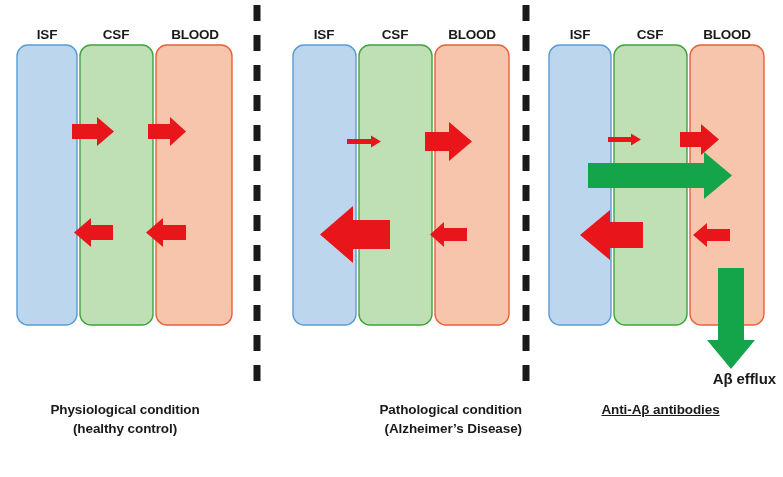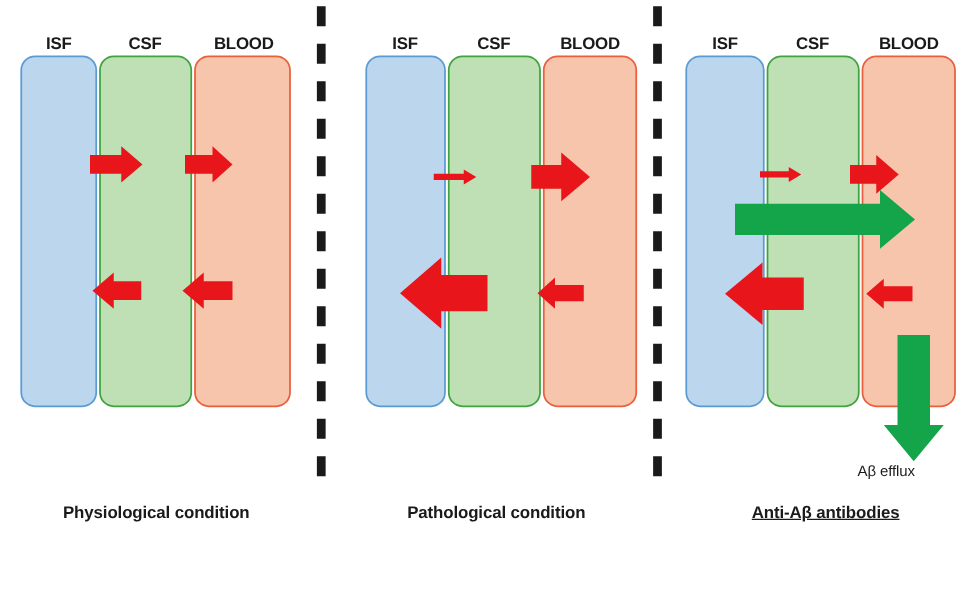--- a/index.html
+++ b/index.html
@@ -39,24 +39,24 @@
     position: absolute;
     text-align: center;
     font-family: "Liberation Sans", sans-serif;
     font-weight: bold;
     font-size: 13.5px;
     color: #1a1a1a;
     letter-spacing: -0.2px;
   }
   .efflux-label {
     position: absolute;
-    text-align: left;
+    text-align: right;
     font-family: "Liberation Sans", sans-serif;
-    font-weight: normal;
-    font-size: 12px;
+    font-weight: bold;
+    font-size: 15px;
     color: #1a1a1a;
     letter-spacing: -0.1px;
   }
 </style>
 </head>
 <body>
 
 <div id="figure">
 
   <svg width="783" height="477" viewBox="0 0 783 477" xmlns="http://www.w3.org/2000/svg">
@@ -119,23 +119,25 @@
   <div class="col-label" style="left:434px; top:27px; width:76px;">BLOOD</div>
 
   <div class="col-label" style="left:546px; top:27px; width:68px;">ISF</div>
   <div class="col-label" style="left:616px; top:27px; width:68px;">CSF</div>
   <div class="col-label" style="left:689px; top:27px; width:76px;">BLOOD</div>
 
   <div class="efflux-label" style="left:686px; top:370px; width:90px;">Aβ efflux</div>
 
   <div class="panel-caption" style="left:0px; top:400px; width:250px;">
     <div>Physiological condition</div>
+    <div>(healthy control)</div>
   </div>
 
-  <div class="panel-caption" style="left:272px; top:400px; width:250px;">
+  <div class="panel-caption" style="left:272px; top:400px; width:250px;text-align:right;">
     <div>Pathological condition</div>
+    <div>(Alzheimer’s Disease)</div>
   </div>
 
   <div class="panel-caption" style="left:538px; top:400px; width:245px;text-decoration:underline;">
     <div>Anti-Aβ antibodies</div>
   </div>
 
 </div>
 
 </body></html>

